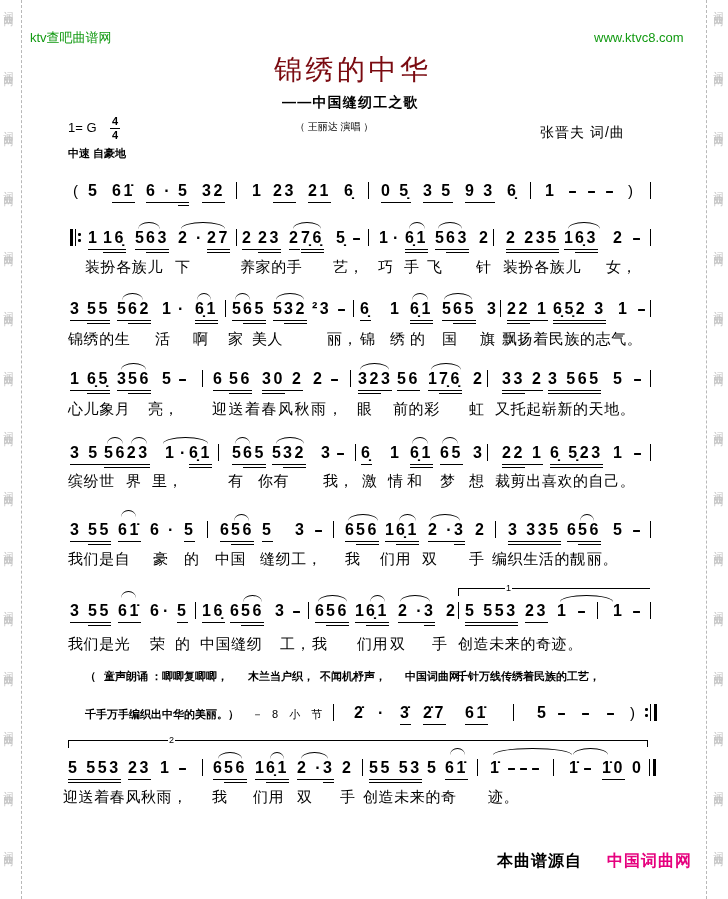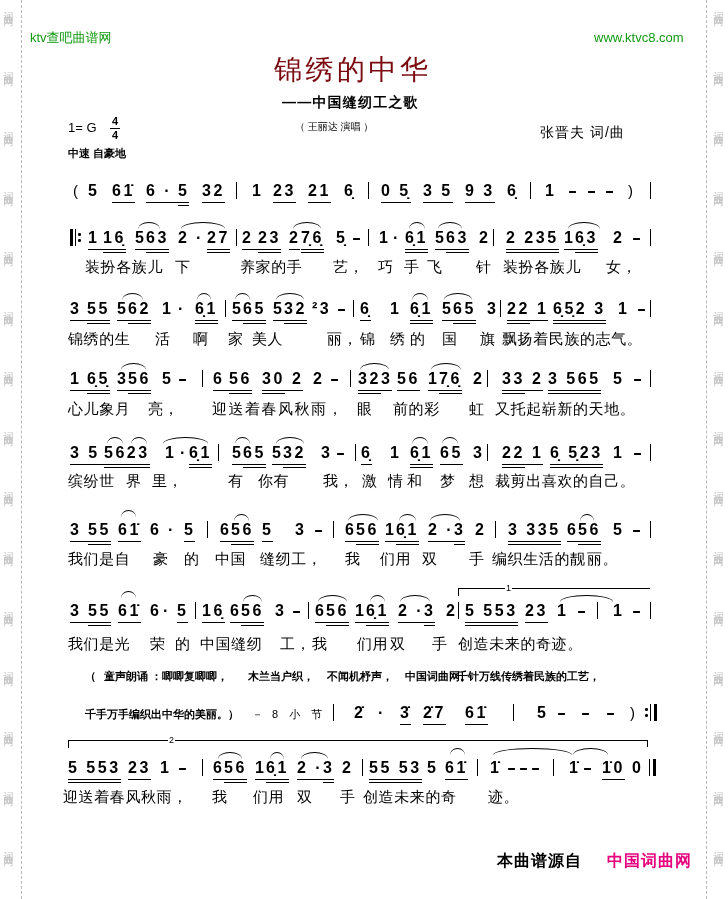--- a/index.html
+++ b/index.html
@@ -425,21 +425,21 @@
   <span class="ly" style="left:312px">我</span>
   <span class="ly" style="left:357px">们用</span>
   <span class="ly" style="left:390px">双</span>
   <span class="ly" style="left:432px">手</span>
   <span class="ly" style="left:458px">创造未来的奇迹。</span>
 </div>
 
 <span class="narr" style="left:85px;top:670px">（</span>
 <span class="narr" style="left:104px;top:670px">童声朗诵 ：唧唧复唧唧，</span>
 <span class="narr" style="left:248px;top:670px">木兰当户织，</span>
-<span class="narr" style="left:327px;top:670px">不闻机杼声，</span>
+<span class="narr" style="left:320px;top:670px">不闻机杼声，</span>
 <span class="narr" style="left:405px;top:670px">中国词曲网。</span>
 <span class="narr" style="left:457px;top:670px">千针万线传绣着民族的工艺，</span>
 <span class="narr" style="left:85px;top:708px">千手万手编织出中华的美丽。）</span>
 <span class="narr" style="left:252px;top:708px;font-weight:normal">－</span>
 <span class="narr" style="left:272px;top:708px;font-weight:normal;letter-spacing:4px">8 小 节</span>
 
 <div class="row" style="top:705px">
   <span class="bar" style="left:333px"></span>
   <span class="n" style="left:354px">2̇</span>
   <span class="n" style="left:378px">·</span>

